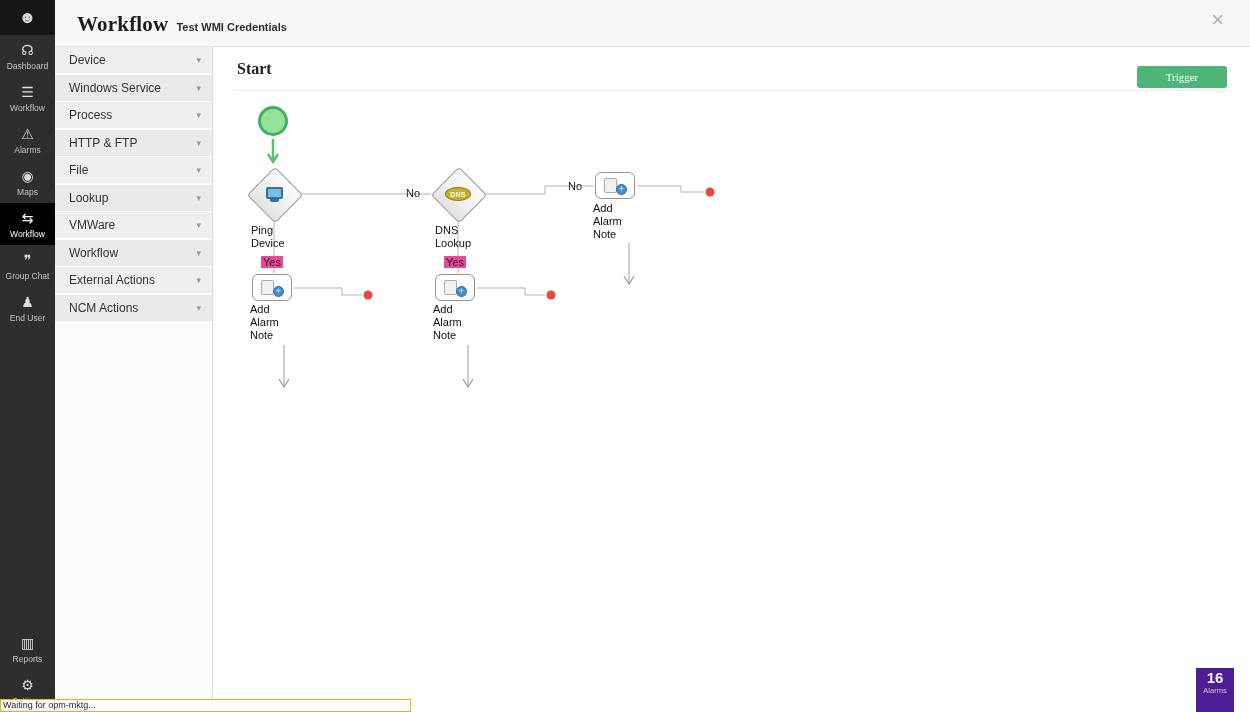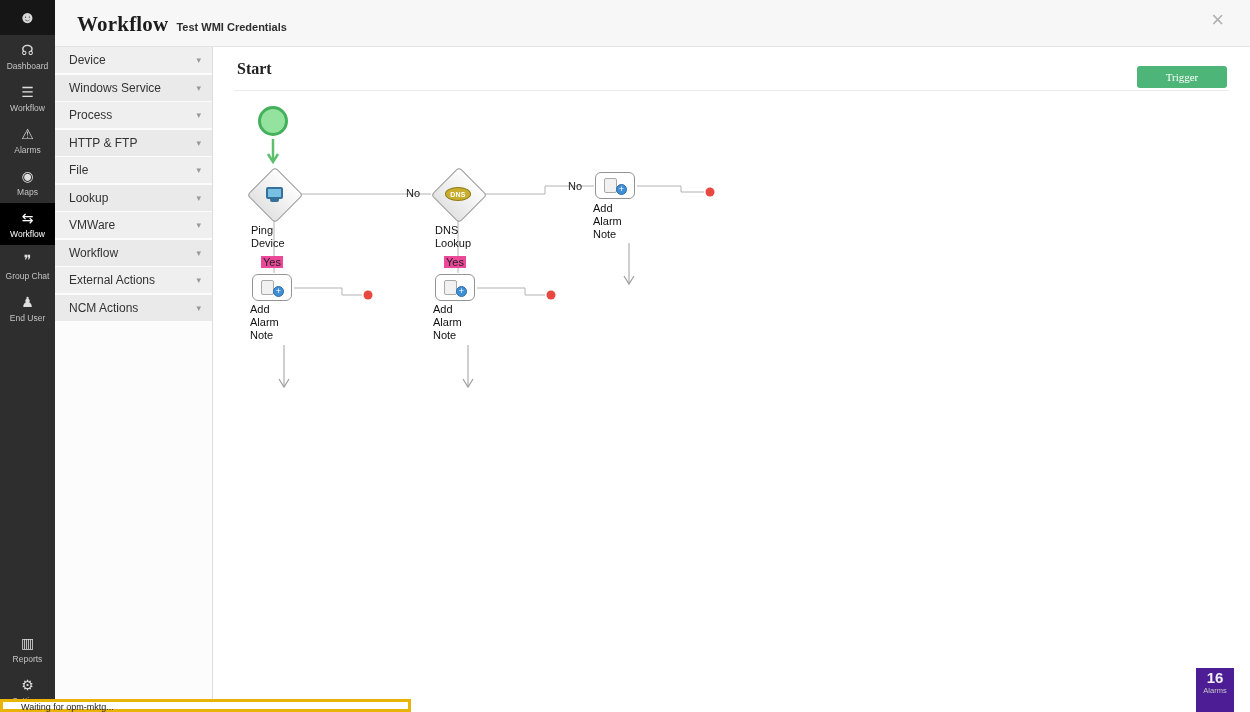--- a/index.html
+++ b/index.html
@@ -54,21 +54,21 @@
   .note-plus{position:absolute;right:7px;bottom:3px;width:11px;height:11px;border-radius:50%;background:#3f8fd6;border:1px solid #2d6ca8;color:#fff;font-size:9px;line-height:9px;text-align:center}
   .n-top{left:382px;top:125px}
   .n-left{left:39px;top:227px}
   .n-mid{left:222px;top:227px}
 
   .node-label{position:absolute;width:46px;transform:translateX(-50%);font-size:11px;line-height:1.18;color:#111}
   .edge-label{position:absolute;transform:translate(-50%,-50%);font-size:11px;color:#222}
   .edge-label.bg{background:#ec4899;padding:0 2px}
 
   
-  .statusbar{position:fixed;left:0;bottom:0;width:411px;height:13px;background:#fff;border:3px solid #eab308;font-size:9px;line-height:11px;padding:0 18px;color:#222;z-index:50}
+  .statusbar{position:fixed;left:0;bottom:0;width:411px;height:13px;background:#fff;border:1px solid #eab308;font-size:9px;line-height:11px;padding:0 2px;color:#222;z-index:50}
   .alarm-badge{position:fixed;right:16px;bottom:0;width:38px;height:44px;background:#4c1d95;text-align:center;cursor:pointer;z-index:50}
   .alarm-count{font-size:15px;font-weight:bold;line-height:19px;color:#f0f0f0}
   .alarm-label{font-size:7.5px;color:#c9c9c9;line-height:8px}
 </style>
 </head>
 <body>
 
 <div class="app">
 
   <nav class="sidebar">

